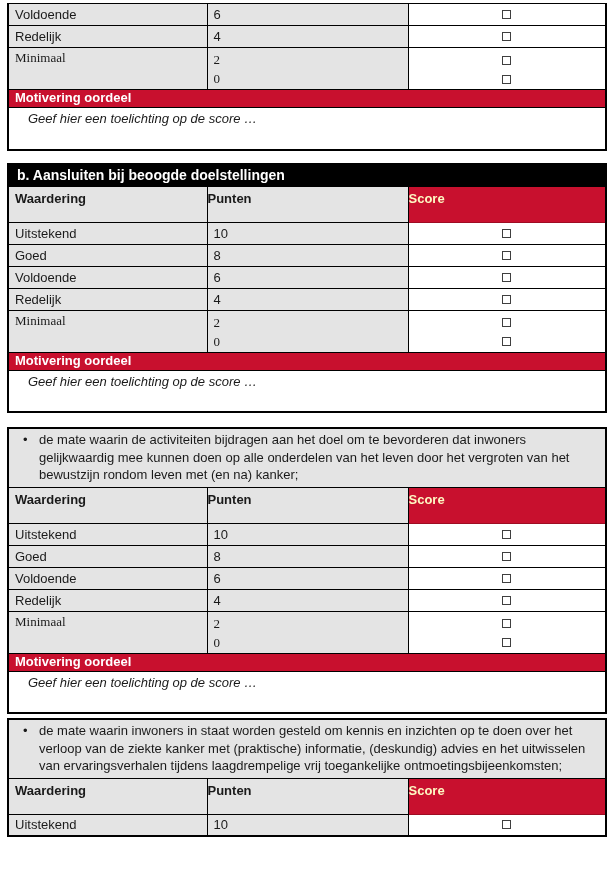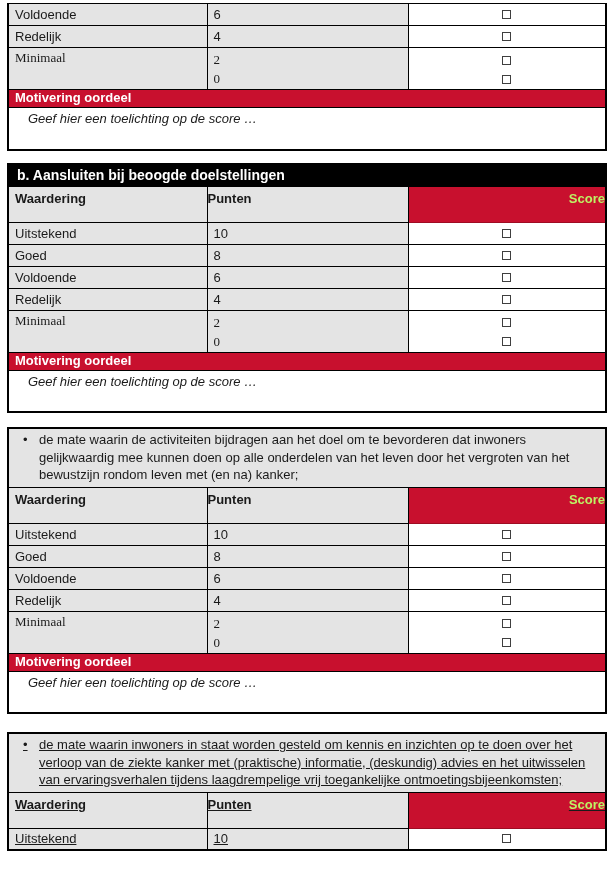--- a/index.html
+++ b/index.html
@@ -17,40 +17,40 @@
     font-size:13px;color:var(--ink);
   }
   .page{padding:2px 7px 0 7px;}
   table.scoretable{
     border-collapse:collapse;table-layout:fixed;width:598px;
     border:2px solid var(--black);
   }
   table.t1{margin-top:1px;border-top-width:1px;}
   table.t2{margin-top:12px;}
   table.t3{margin-top:14px;}
-  table.t4{margin-top:18px;text-decoration:underline;}
+  table.t4{margin-top:4px;}
   col.col1{width:199px;}
   col.col2{width:201px;}
   col.col3{width:198px;}
   td{border:1px solid var(--black);padding:0;vertical-align:middle;}
 
   
   td.sechead{
     background:var(--black);color:#ffffff;font-weight:bold;
     padding:2px 8px 3px 8px;height:20px;font-size:14px;
   }
   
   td.bullet{background:var(--gray);padding:2px 14px 3px 0;}
   .btxt{display:flex;line-height:17.5px;}
   .btxt::before{content:"\2022";flex:0 0 16px;margin-left:14px;text-align:left;}
   
   tr.colhead td{height:36px;vertical-align:top;padding-top:4px;font-weight:bold;}
   td.lblh{background:var(--gray);padding-left:6px;}
   td.ptsh{background:var(--gray);text-align:left;}
-  td.sch{background:var(--red);color:#bef264;text-align:right;border-bottom:1px solid var(--red-dark);}
+  td.sch{background:var(--red);color:#fef9c3;text-align:left;border-bottom:1px solid var(--red-dark);}
   
   tr.row td{height:22px;}
   td.lbl{background:var(--gray);padding:1px 6px;}
   td.pts{background:var(--gray);padding:1px 6px;}
   td.sc{background:#ffffff;text-align:center;}
   td.top{vertical-align:top;padding-top:2px;font-family:Liberation Serif, serif;}
   .ln{line-height:19px;height:19px;}
   .cb{
     display:inline-block;width:9px;height:9px;background:#ffffff;
     border:1.5px solid #3f3f3f;vertical-align:middle;margin-top:-2px;cursor:pointer;

